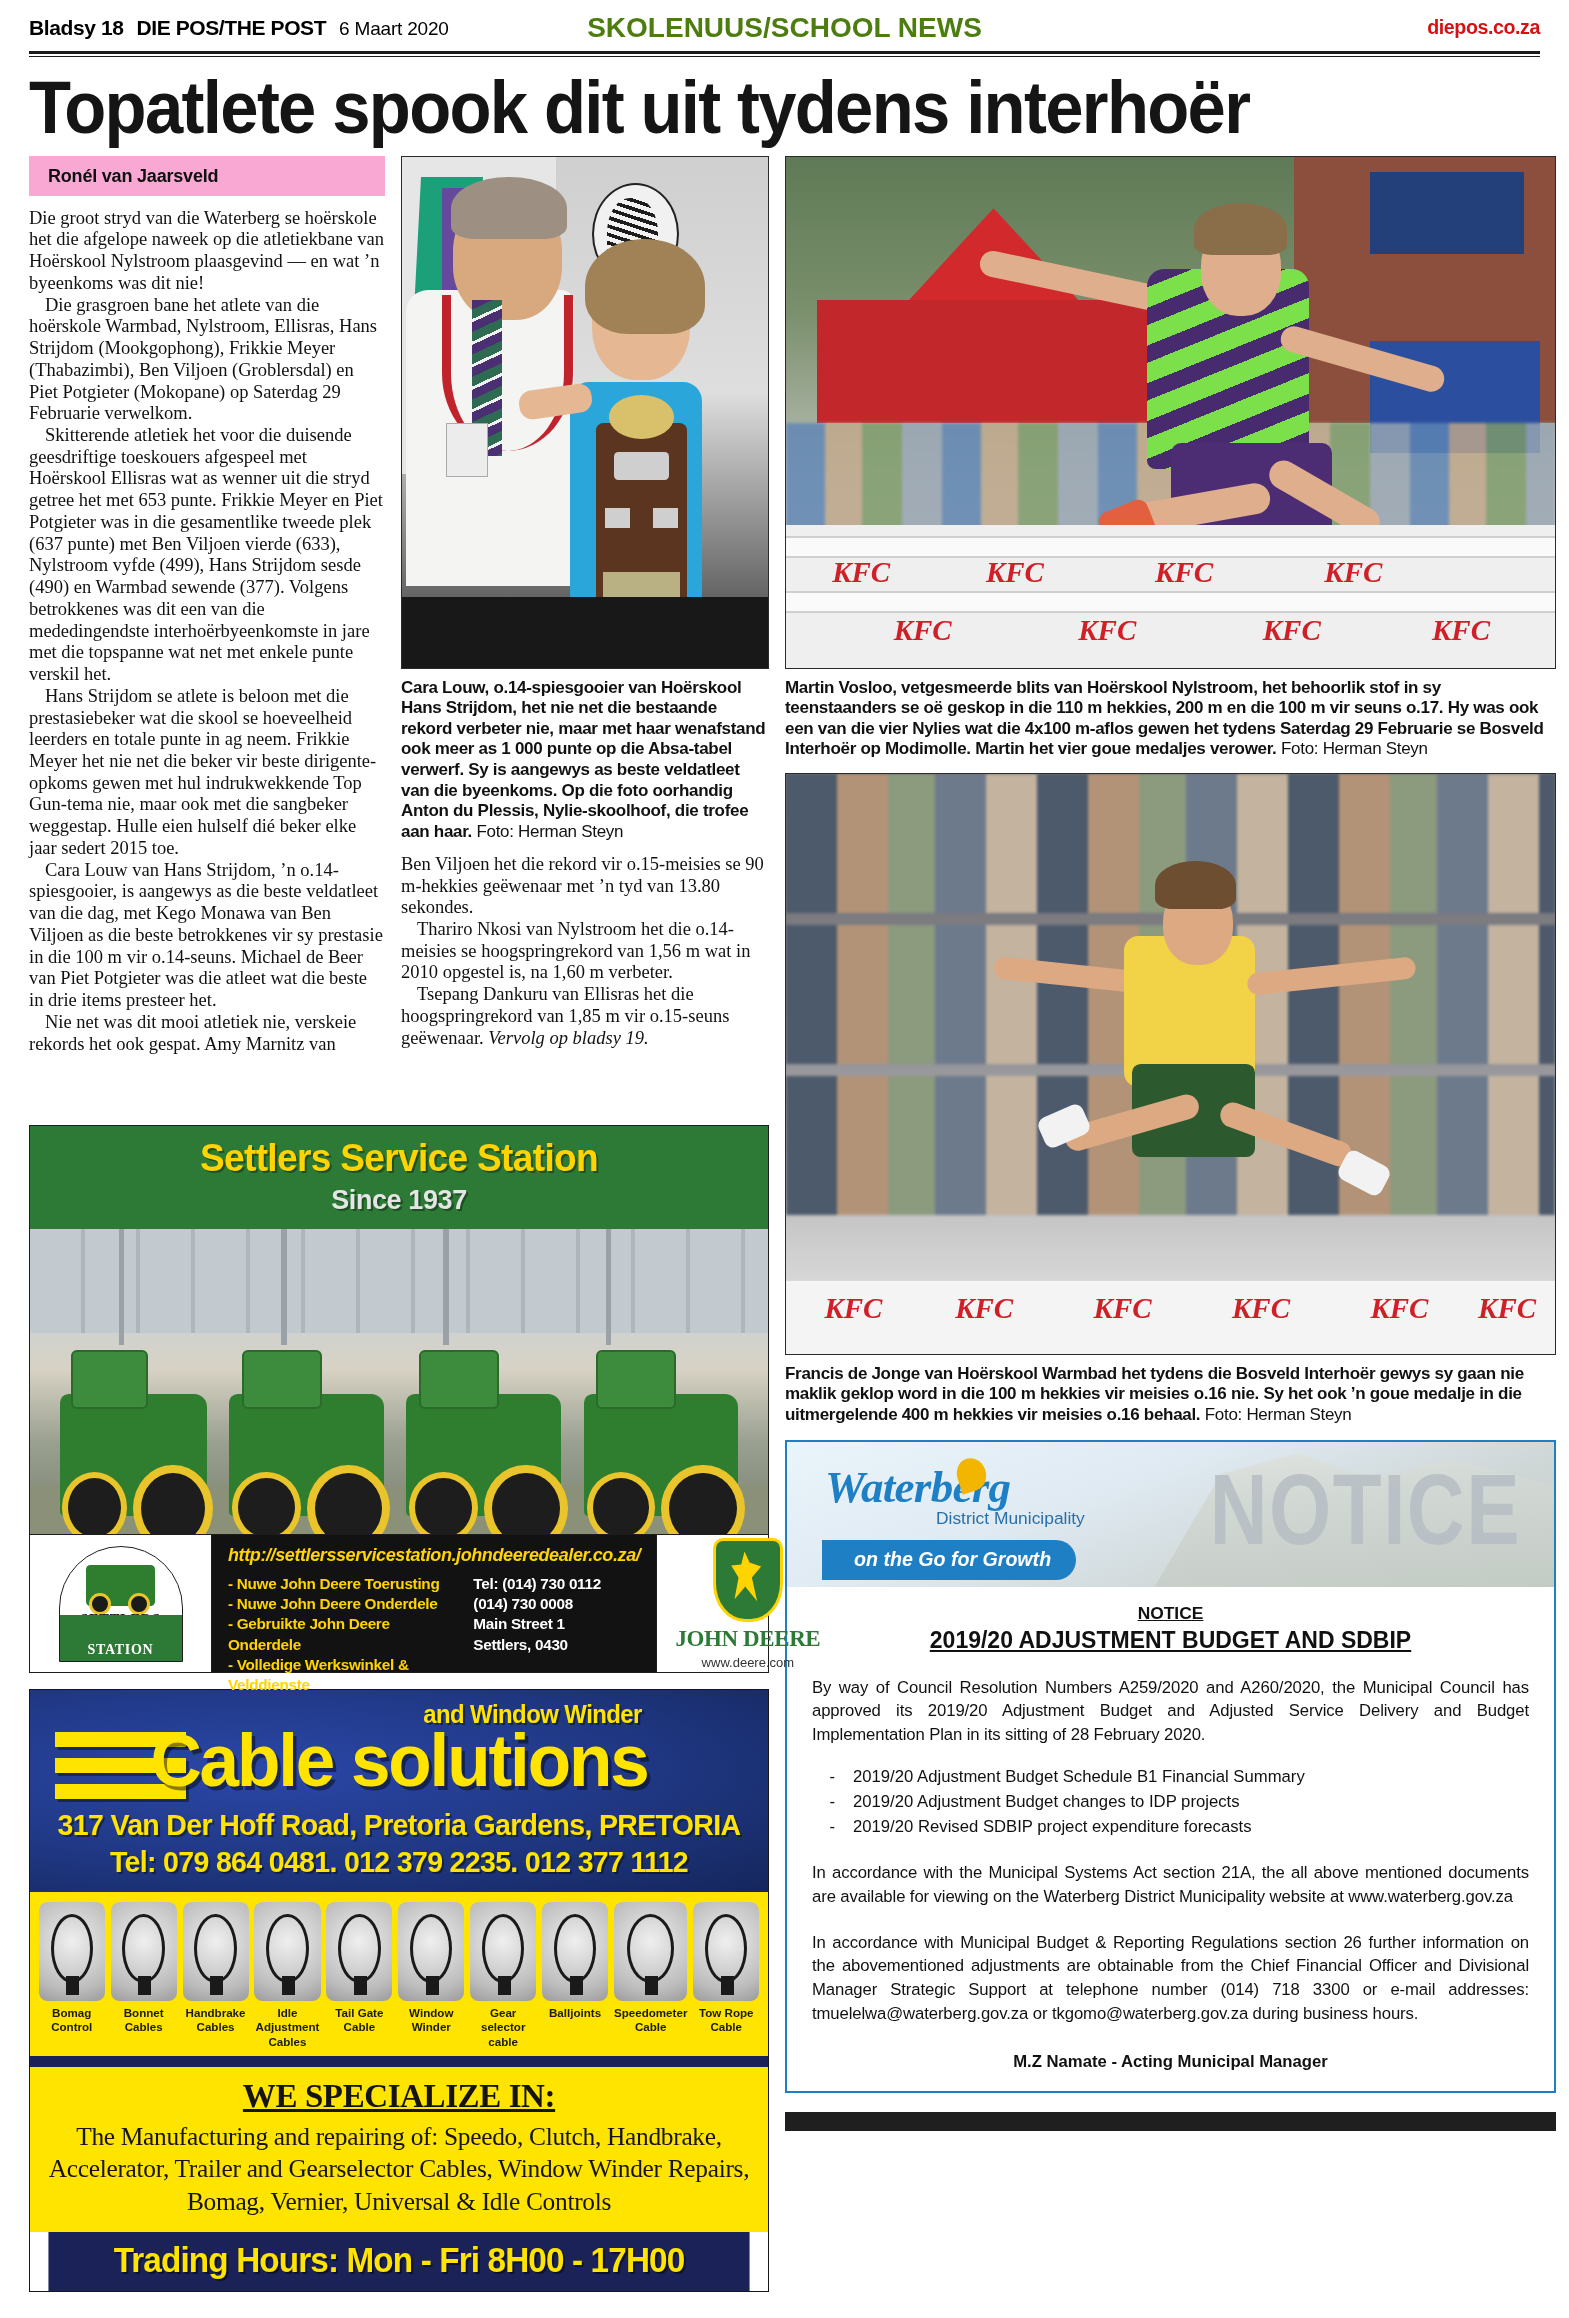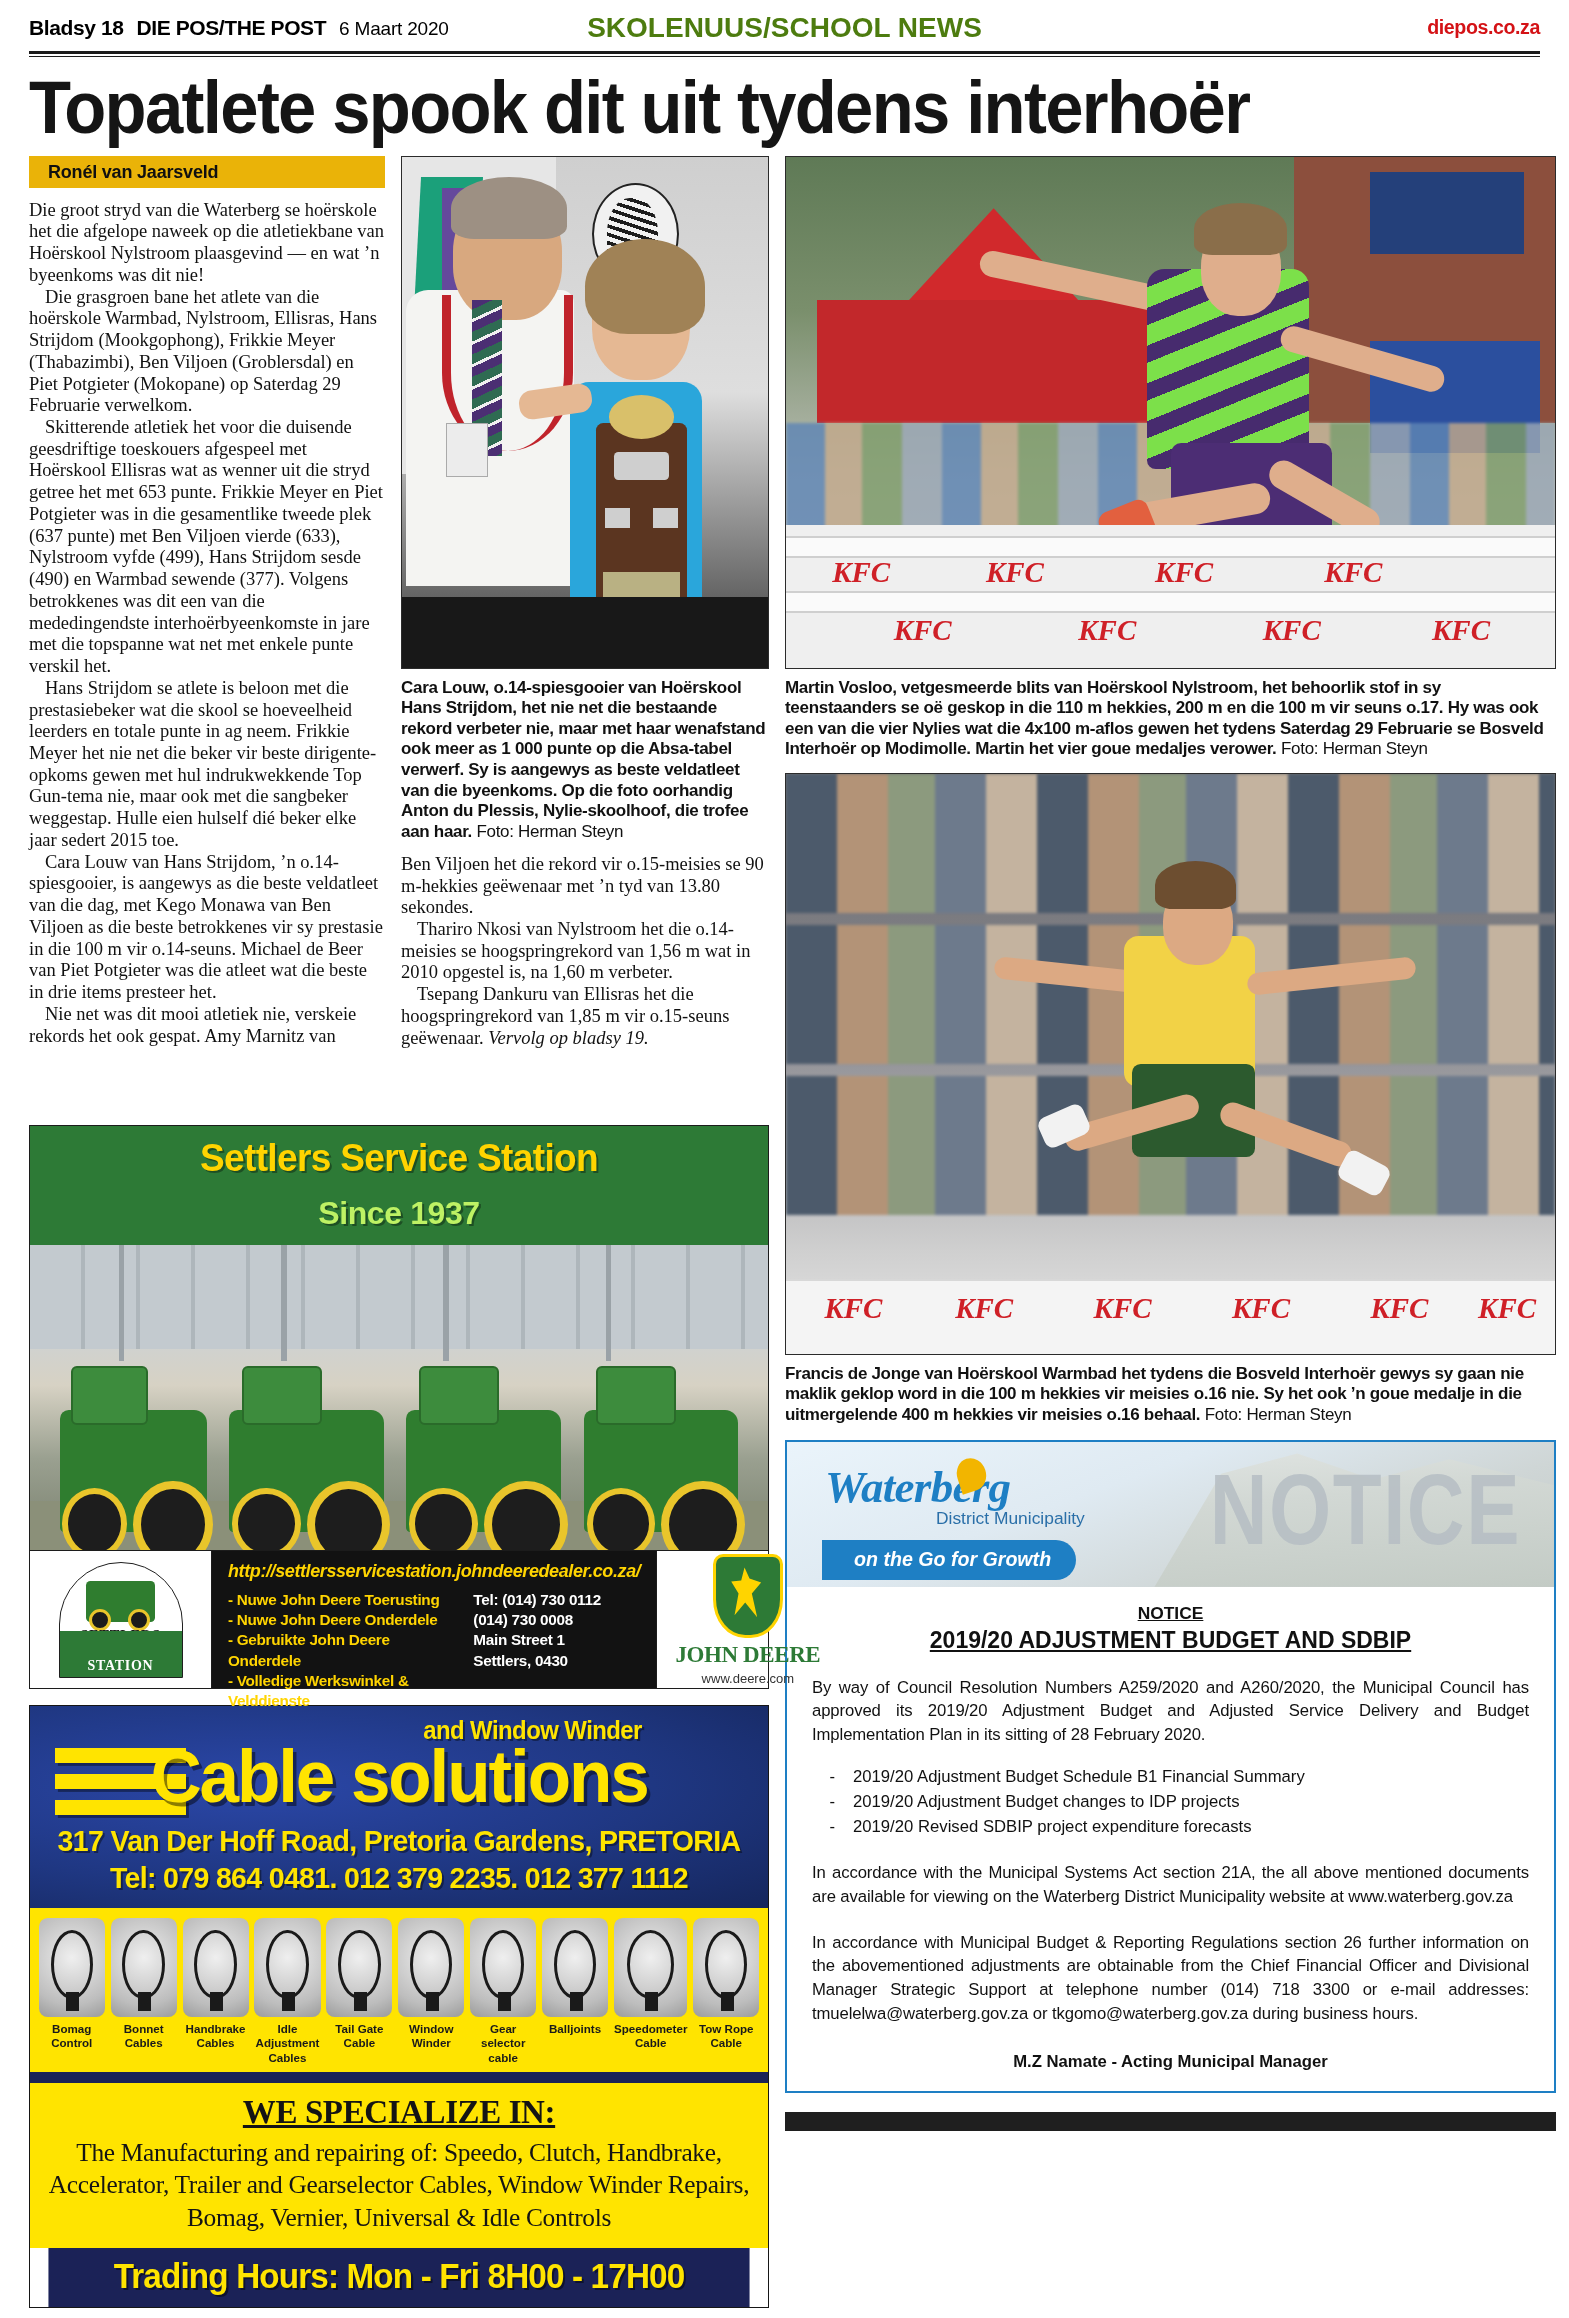--- a/index.html
+++ b/index.html
@@ -50,21 +50,21 @@
   }
 
   
   .cols { display: flex; gap: 16px; align-items: flex-start; }
   .col-a { width: 356px; flex: 0 0 356px; }
   .col-b { width: 368px; flex: 0 0 368px; }
   .col-c { width: 771px; flex: 0 0 771px; border-radius: 7px; }
 
   
   .byline-band {
-    background: #eab308; height: 32px; display: flex; align-items: center;
+    background: #f9a8d4; height: 40px; display: flex; align-items: center;
     padding-left: 19px;
     font-family: "Liberation Sans", sans-serif;
     font-size: 18px; font-weight: 700; color: #101010; letter-spacing: -0.2px;
   }
 
   
   .bodytext { font-family: "Liberation Serif", serif; font-size: 18.5px; line-height: 1.175; color: #111; text-align: left; }
   .bodytext p { margin: 0; }
   .bodytext p.first { margin-top: 11.6px; }
   .bodytext p.ind { text-indent: 16px; }
@@ -152,23 +152,23 @@
 
   
   .ad-settlers { border: 1.5px solid #1c1c1c; margin-top: 13px; background:#fff; }
   .ss-head { background:#2d7a36; padding:10.2px 0 13px; text-align:center; }
   .ss-title {
     font-family:"Liberation Sans",sans-serif; font-weight:700; color:#ffd400;
     font-size:39px; letter-spacing:-0.7px; text-shadow: 2.2px 2.2px 0 rgba(0,0,0,.35);
     transform: scaleX(.95);
   }
   .ss-sub {
-    font-family:"Liberation Sans",sans-serif; font-weight:700; color:#bef264;
-    font-size:32px; letter-spacing:-0.4px; text-shadow: 2.2px 2.2px 0 rgba(0,0,0,.35);
-    margin-top: 15px;
+    font-family:"Liberation Sans",sans-serif; font-weight:700; color:#e5e5e5;
+    font-size:27px; letter-spacing:-0.4px; text-shadow: 2.2px 2.2px 0 rgba(0,0,0,.35);
+    margin-top: 5px;
   }
   .ss-photo { height: 305px; position:relative; overflow:hidden;
     background: linear-gradient(180deg,#bcc3c8 0%,#cdd2d4 28%,#d7d2c4 46%,#9aa090 70%,#79806e 100%); }
   .ss-photo .roof{position:absolute;left:0;top:0;width:100%;height:34%;
     background: repeating-linear-gradient(90deg,#c3cacf 0 51px,#aeb6bb 51px 55px);}
   .ss-photo .beam{position:absolute;top:0;width:5.8px;height:38%;background:#9aa2a7;}
   .ss-photo .tr{position:absolute;bottom:6%;height:40%;background:#2f7d2f;border-radius:8.7px 13px 4.4px 4.4px;}
   .ss-photo .tr .cab{position:absolute;left:8%;top:-36%;width:52%;height:48%;background:#3d8c3d;border:2.9px solid #2a6b2a;border-radius:5.8px;}
   .ss-photo .tr .w1{position:absolute;left:-4%;bottom:-22%;width:44%;height:58%;background:#1d1d1d;border-radius:50%;border:6.5px solid #e9c52b;}
   .ss-photo .tr .w2{position:absolute;right:-4%;bottom:-30%;width:54%;height:72%;background:#1d1d1d;border-radius:50%;border:8px solid #e9c52b;}

